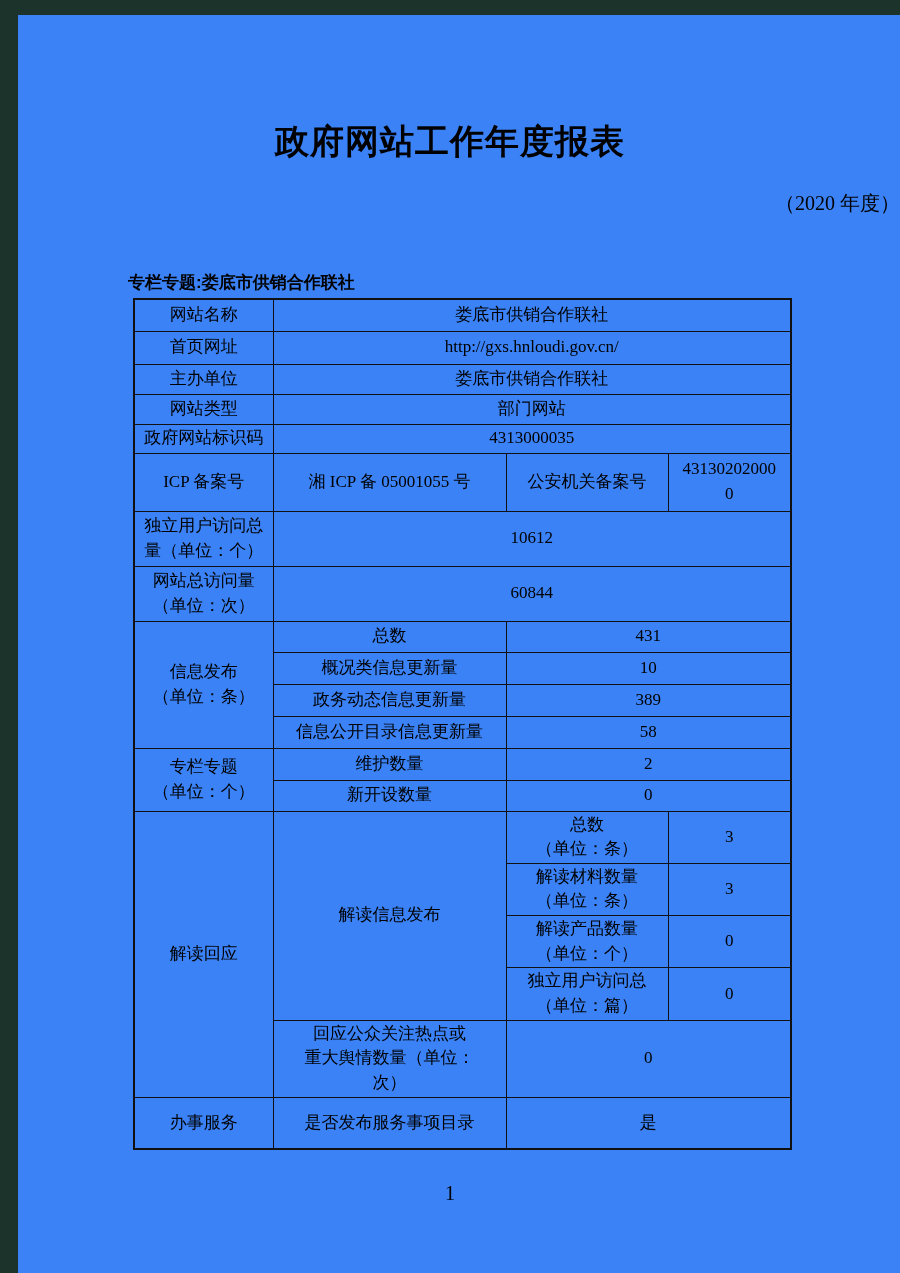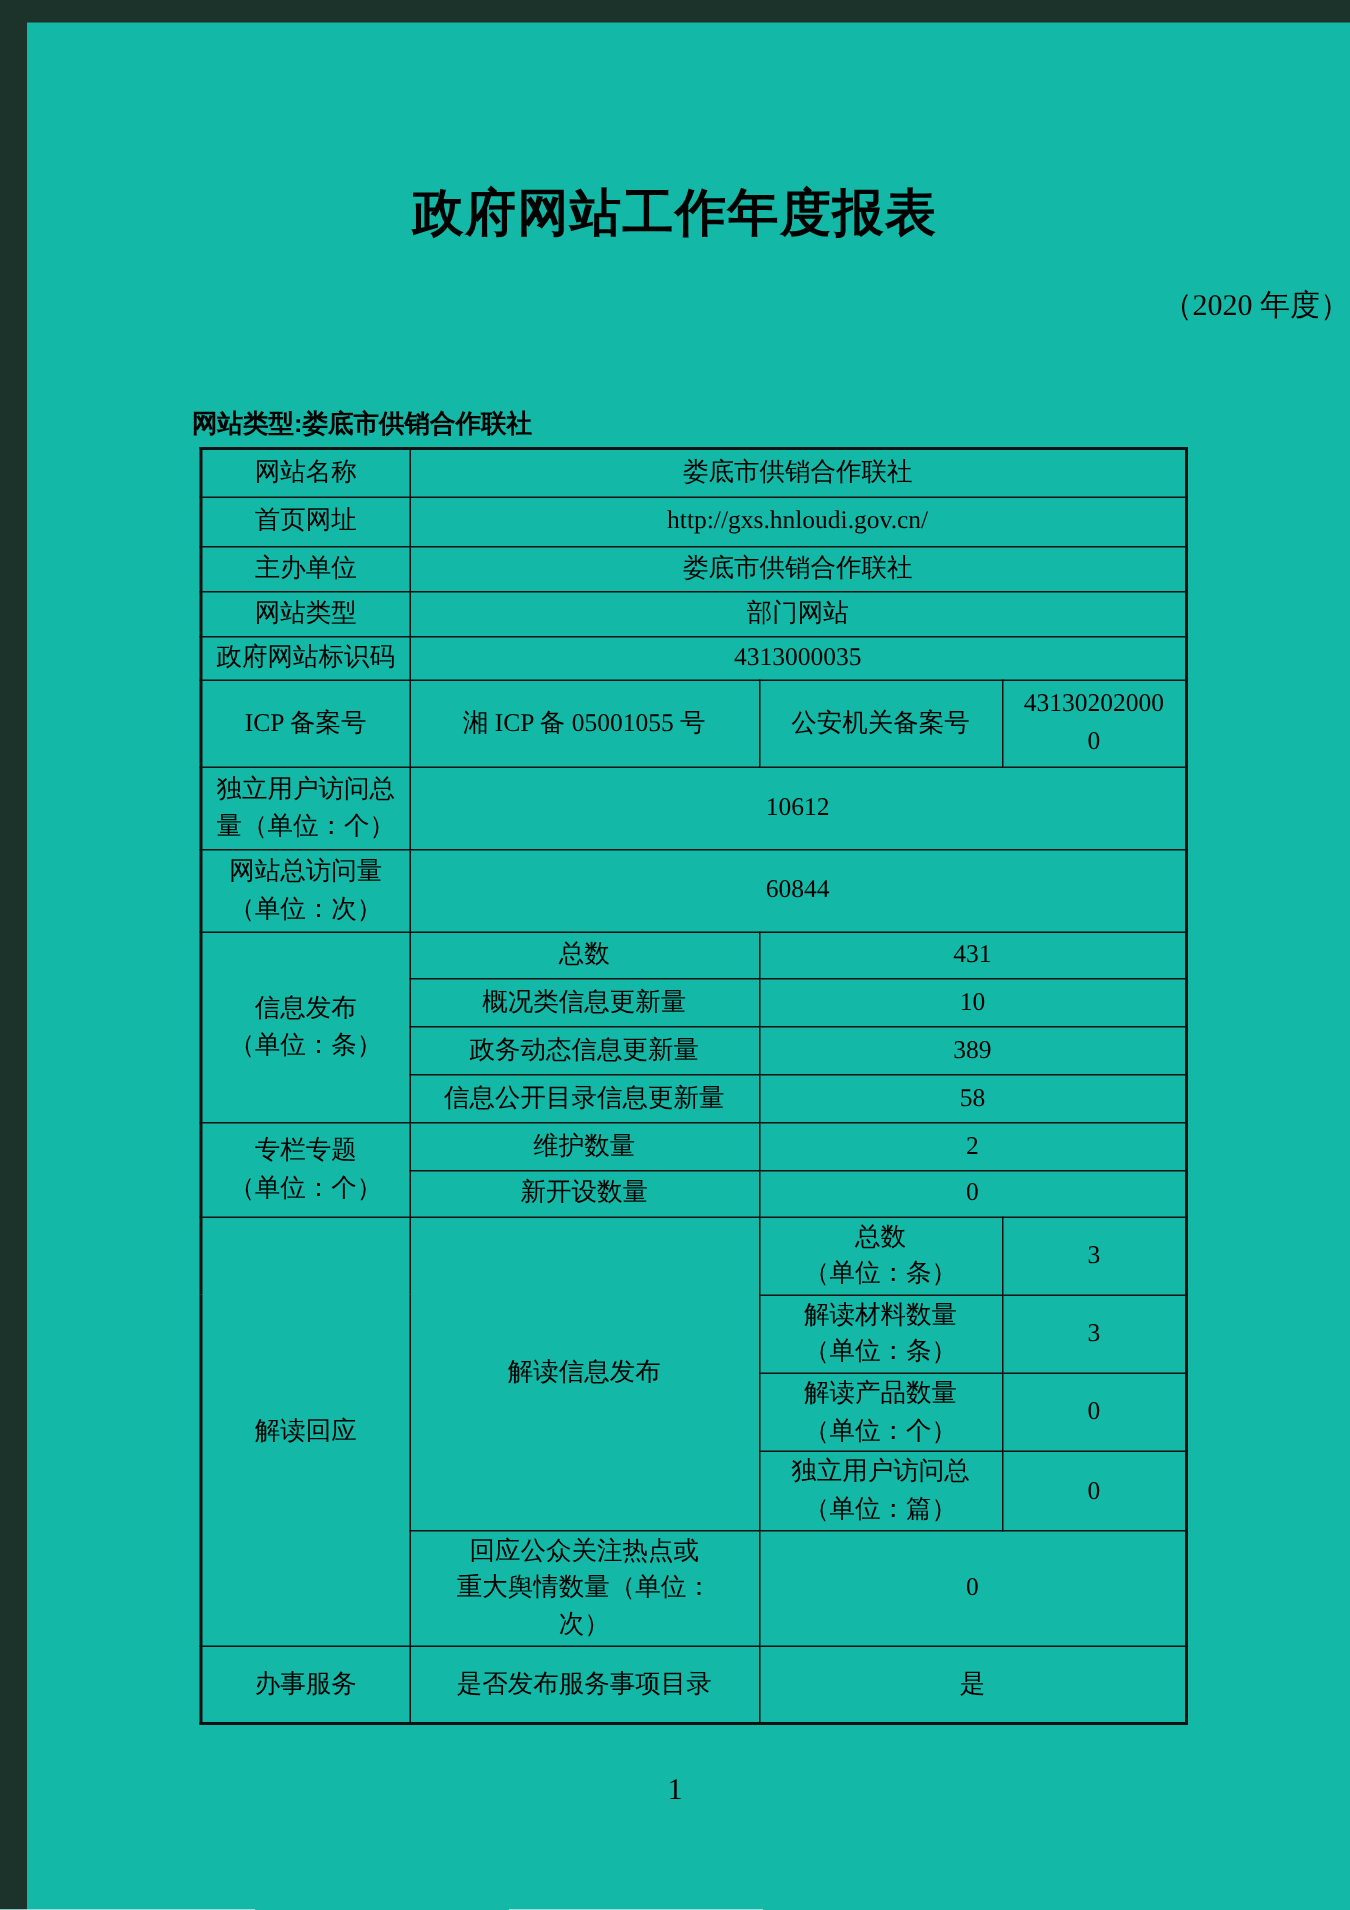--- a/index.html
+++ b/index.html
@@ -1,19 +1,19 @@
 <!DOCTYPE html>
 <html><head>
 <meta charset="utf-8">
 <style>
   * { margin:0; padding:0; box-sizing:border-box; }
   html,body { background:#ffffff; }
   .canvas {
     position:relative; width:900px; height:1273px;
-    background:#14b8a6; overflow:hidden;
+    background:#3b82f6; overflow:hidden;
     font-family:"Liberation Serif","DejaVu Serif",serif;
     color:#000;
   }
   .edge-top  { position:absolute; left:0; top:0; width:900px; height:15px; background:#1c332c; }
   .edge-left { position:absolute; left:0; top:0; width:18px; height:1273px; background:#1c332c; }
   .doc-title {
     position:absolute; left:0; top:119px; width:900px;
     text-align:center; font-family:"Liberation Sans","DejaVu Sans",sans-serif;
     font-weight:bold; font-size:34px; letter-spacing:1px;
   }
@@ -51,21 +51,21 @@
 </style>
 </head>
 <body>
 
 <div class="canvas">
   <div class="edge-top"></div>
   <div class="edge-left"></div>
 
   <div class="doc-title">政府网站工作年度报表</div>
   <div class="doc-subtitle">（2020 年度）</div>
-  <div class="reporting-unit">网站类型:娄底市供销合作联社</div>
+  <div class="reporting-unit">专栏专题:娄底市供销合作联社</div>
 
   <table class="report">
     <colgroup>
       <col style="width:139px">
         <col style="width:233px">
         <col style="width:162px">
         <col style="width:123px">
     </colgroup>
 
     <tbody>

